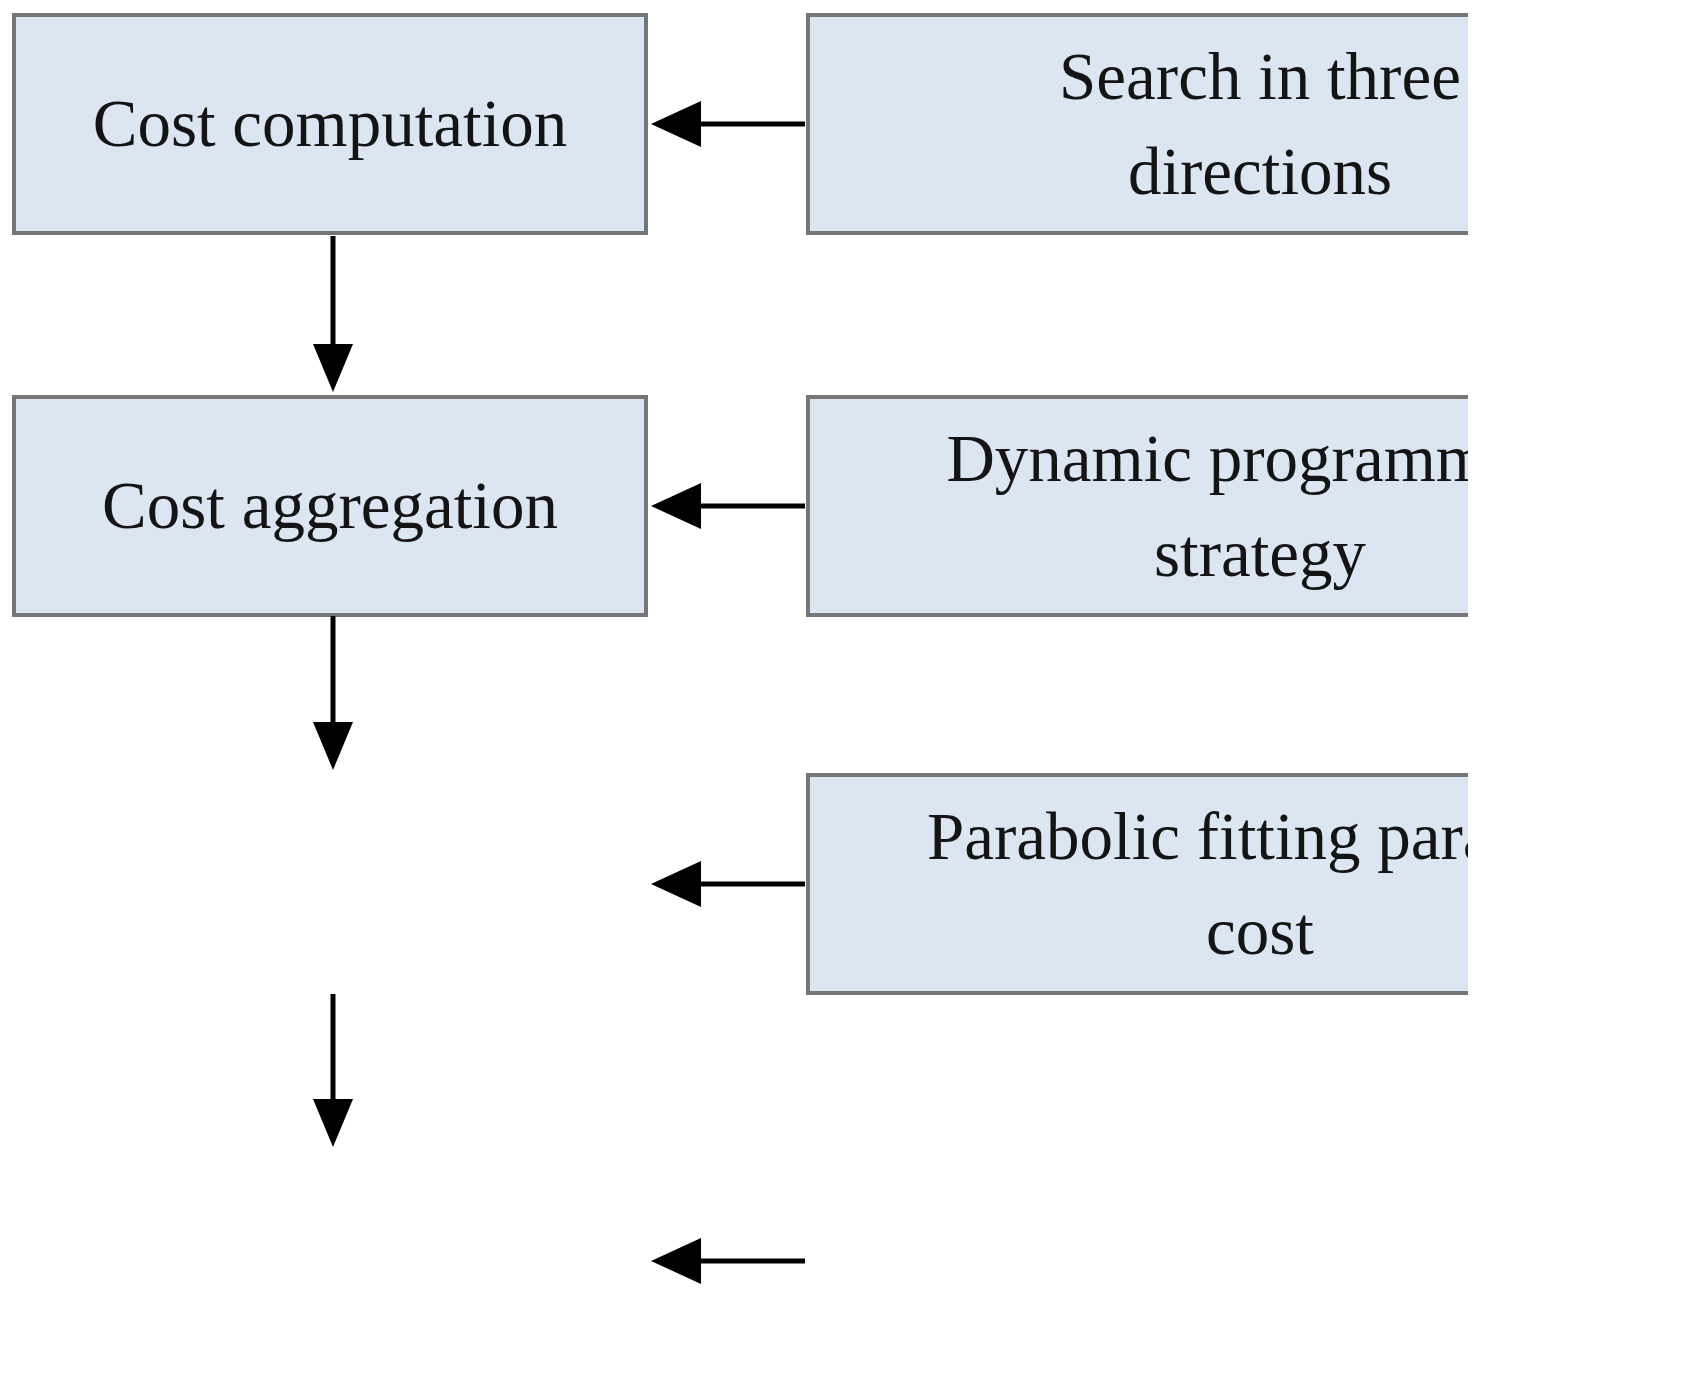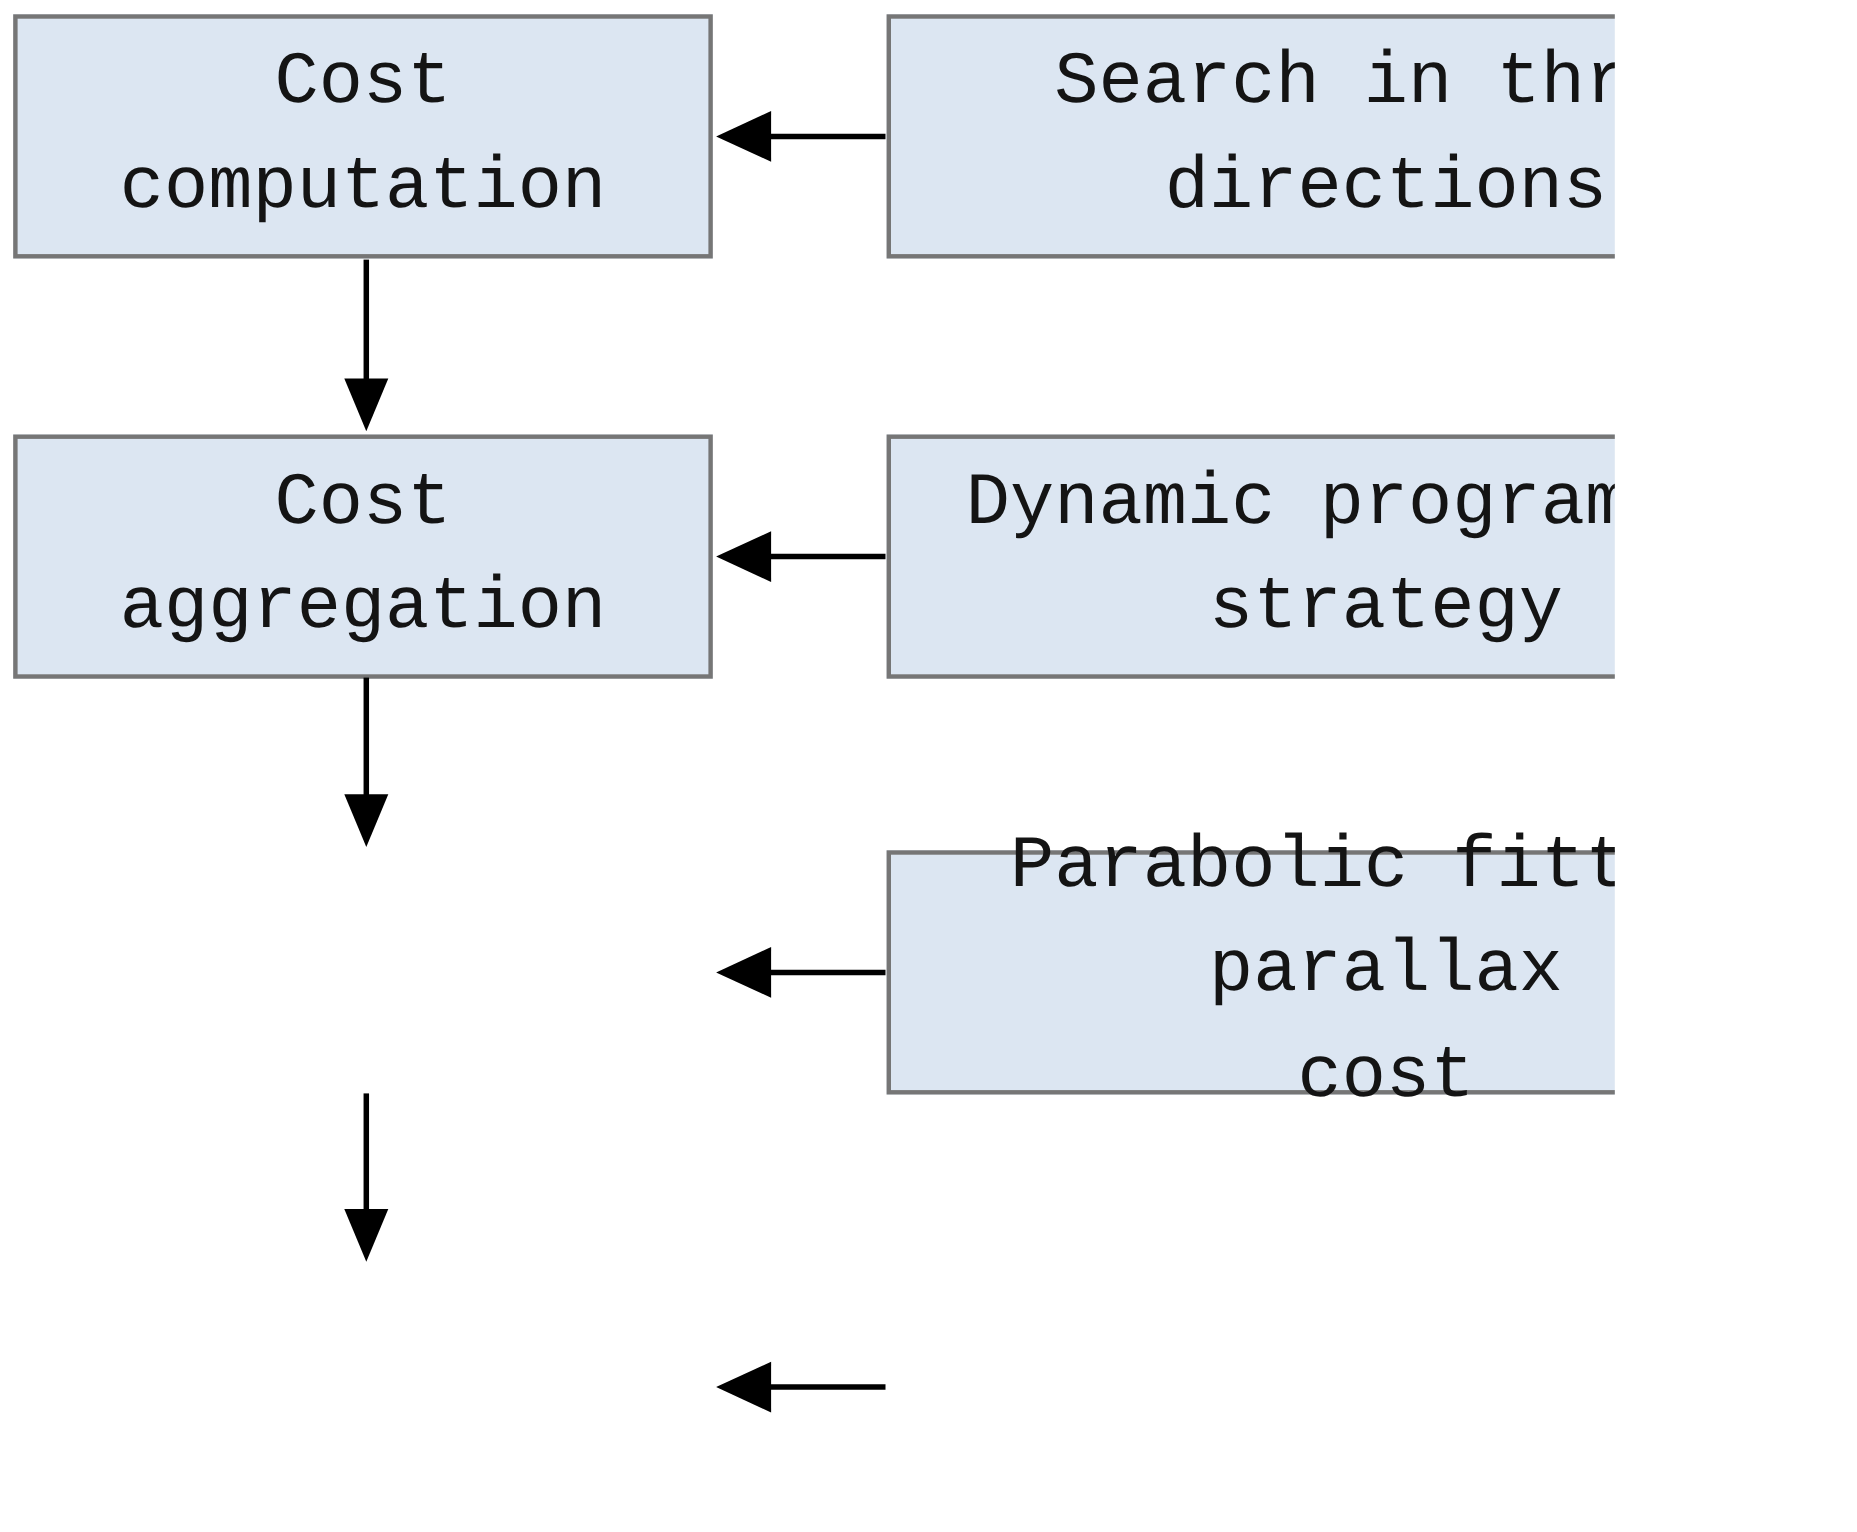--- a/index.html
+++ b/index.html
@@ -6,21 +6,21 @@
     margin: 0;
     padding: 0;
     background: #ffffff;
   }
   .canvas {
     position: relative;
     width: 1468px;
     height: 1393px;
     background: #ffffff;
     overflow: hidden;
-    font-family: Liberation Mono, monospace;
+    font-family: Liberation Serif, serif;
   }
   .box {
     position: absolute;
     background: #dce6f2;
     border: 4px solid #767676;
     box-sizing: border-box;
     display: flex;
     align-items: center;
     justify-content: center;
     text-align: center;

